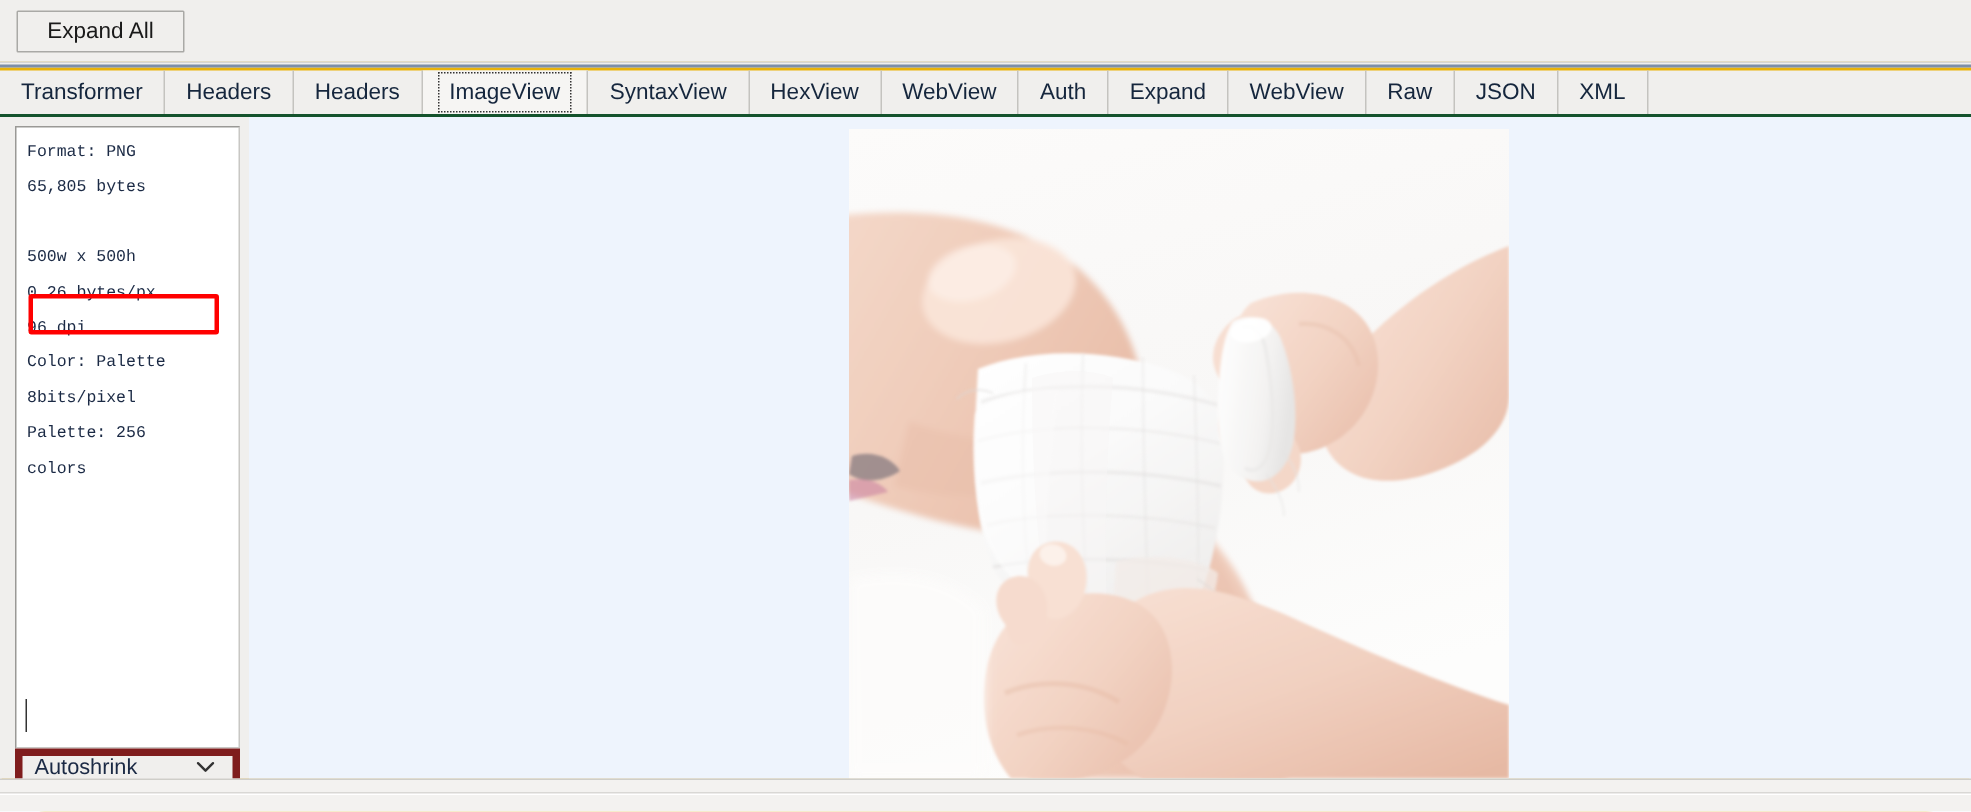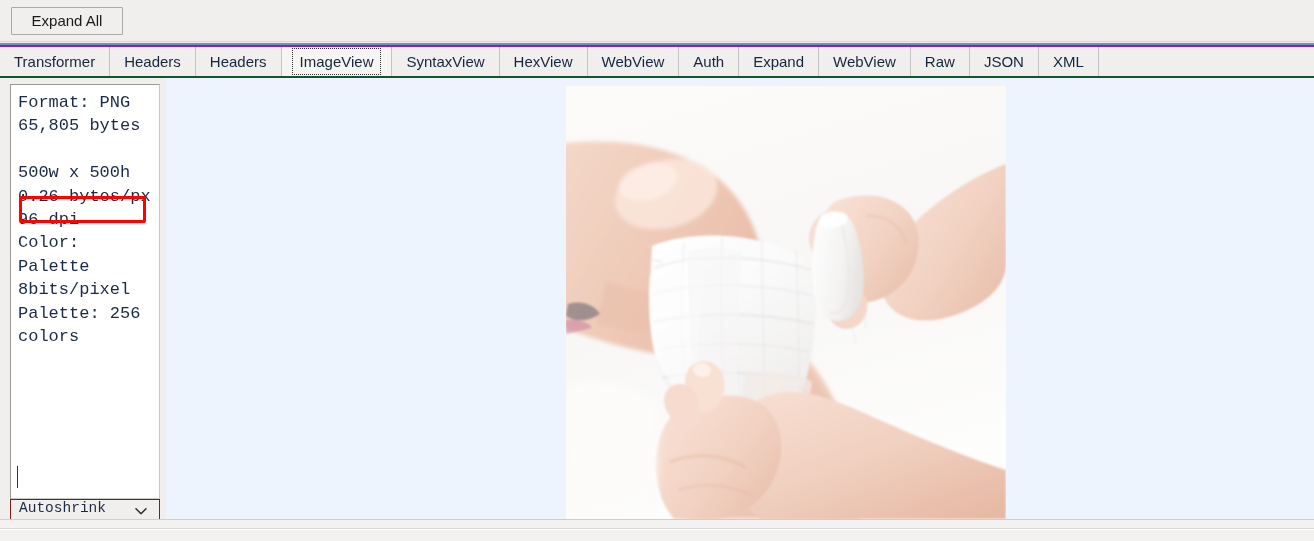--- a/index.html
+++ b/index.html
@@ -8,21 +8,21 @@
     width: 1314px; height: 541px;
     overflow: hidden;
     background: #ffffff;
     font-family: "Liberation Sans", sans-serif;
   }
 
   #app {
     position: relative;
     width: 1314px;
     height: 541px;
-    background: #6d28d9;
+    background: #eab308;
     border-radius: 30px;
   }
 
   
   .toolbar {
     position: absolute;
     left: 0; top: 0;
     width: 1314px; height: 41px;
     background: #f0efed;
     display: flex;
@@ -115,21 +115,21 @@
     border: 1px solid #9a9996;
     border-right-color: #c8c7c4;
     border-bottom-color: #c8c7c4;
     overflow: hidden;
   }
   .infotext {
     position: absolute;
     left: 7px; top: 6px;
     width: 142px;
     font-family: "Liberation Mono", monospace;
-    font-size: 17px;
+    font-size: 11px;
     line-height: 23.4px;
     color: #1b2a45;
     white-space: pre-wrap;
     letter-spacing: 0px;
   }
   .caret {
     position: absolute;
     left: 6px;
     top: 381px;
     width: 1px;
@@ -145,24 +145,25 @@
     border-radius: 2px;
     pointer-events: none;
   }
 
   
   .dropdown {
     position: absolute;
     left: 10px; top: 421px;
     width: 150px; height: 26px;
     background: #f0efed;
-    border: 1px solid #7f1d1d;
+    border: 5px solid #7f1d1d;
     display: flex;
+    align-items: center;
     padding-left: 8px;
-    font-family: Liberation Mono, monospace;
+    font-family: Liberation Sans, sans-serif;
     font-size: 14.5px;
     color: #1b2a45;
     cursor: default;
   }
   .dropdown .chev {
     position: absolute;
     right: 12px;
     top: 50%;
     transform: translateY(-60%);
     width: 12px; height: 7px;

